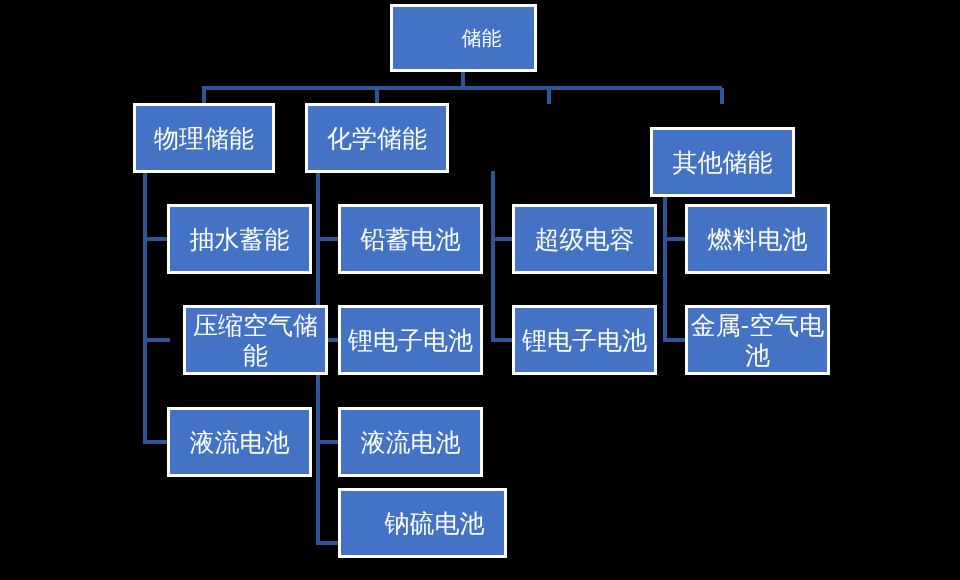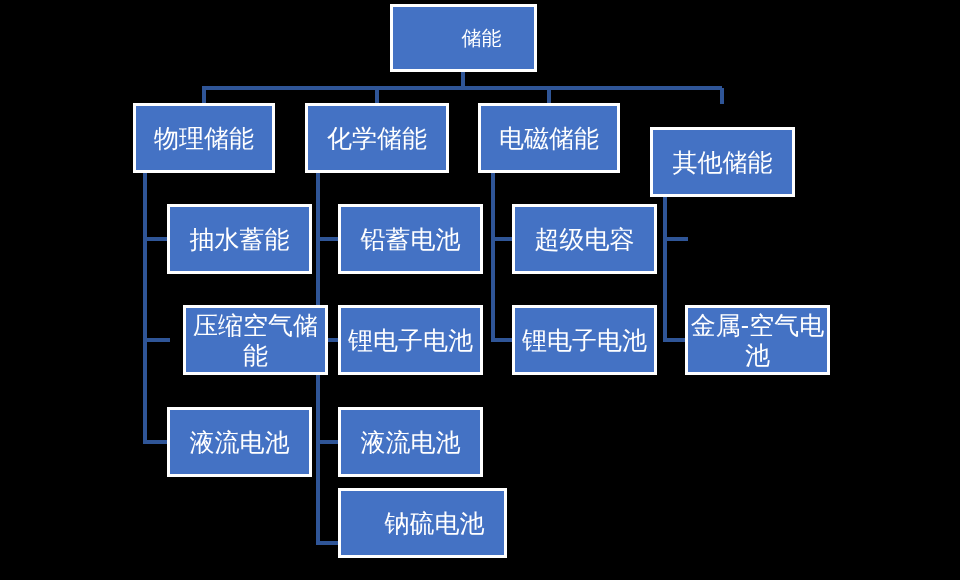--- a/index.html
+++ b/index.html
@@ -61,30 +61,30 @@
 
     <path class="wire" d="M493 171 V340 M491 239 H515 M491 340 H515"></path>
 
     <path class="wire" d="M665 171 V340 M663 239 H688 M663 340 H688"></path>
   </svg>
 
   <div class="node root" style="left:390px; top:4px; width:147px; height:68px;padding-left:36px;">储能</div>
 
   <div class="node" style="left:305px; top:103px; width:144px; height:70px;">化学储能</div>
   <div class="node" style="left:133px; top:103px; width:142px; height:70px;">物理储能</div>
-  <div class="node" style="left:478px; top:103px; width:142px; height:70px;">电磁储能</div>
   <div class="node" style="left:650px; top:103px; width:145px; height:70px;margin-top:24px;">其他储能</div>
 
   <div class="node" style="left:167px; top:204px; width:145px; height:70px;">抽水蓄能</div>
   <div class="node" style="left:167px; top:305px; width:145px; height:70px;margin-left:16px;">压缩空气储能</div>
   <div class="node" style="left:167px; top:407px; width:145px; height:70px;">液流电池</div>
 
   <div class="node" style="left:338px; top:204px; width:145px; height:70px;text-align:center;">铅蓄电池</div>
   <div class="node" style="left:338px; top:305px; width:145px; height:70px;">锂电子电池</div>
   <div class="node" style="left:338px; top:407px; width:145px; height:70px;">液流电池</div>
   <div class="node" style="left:338px; top:488px; width:169px; height:70px;padding-left:24px;">钠硫电池</div>
 
   <div class="node" style="left:512px; top:204px; width:145px; height:70px;">超级电容</div>
   <div class="node" style="left:512px; top:305px; width:145px; height:70px;">锂电子电池</div>
 
+  <div class="node" style="left:685px; top:204px; width:145px; height:70px;">燃料电池</div>
   <div class="node" style="left:685px; top:305px; width:145px; height:70px;">金属-空气电池</div>
 
 </div>
 
 </body></html>

